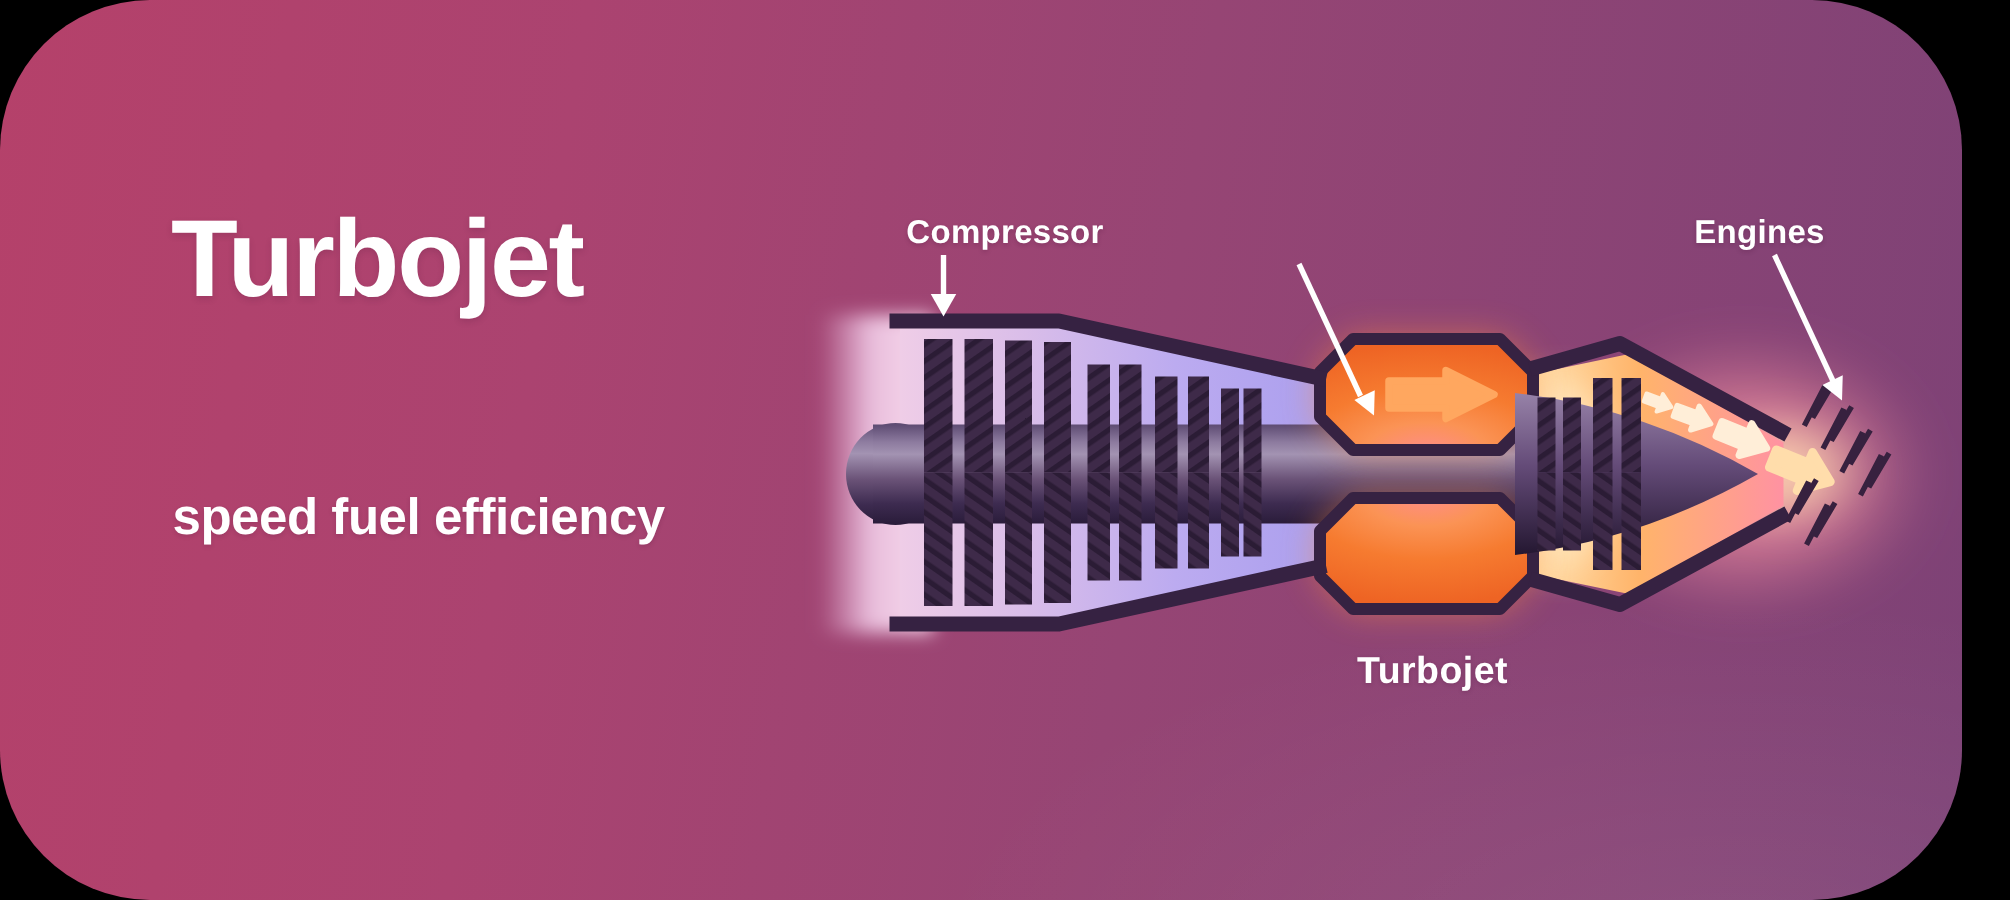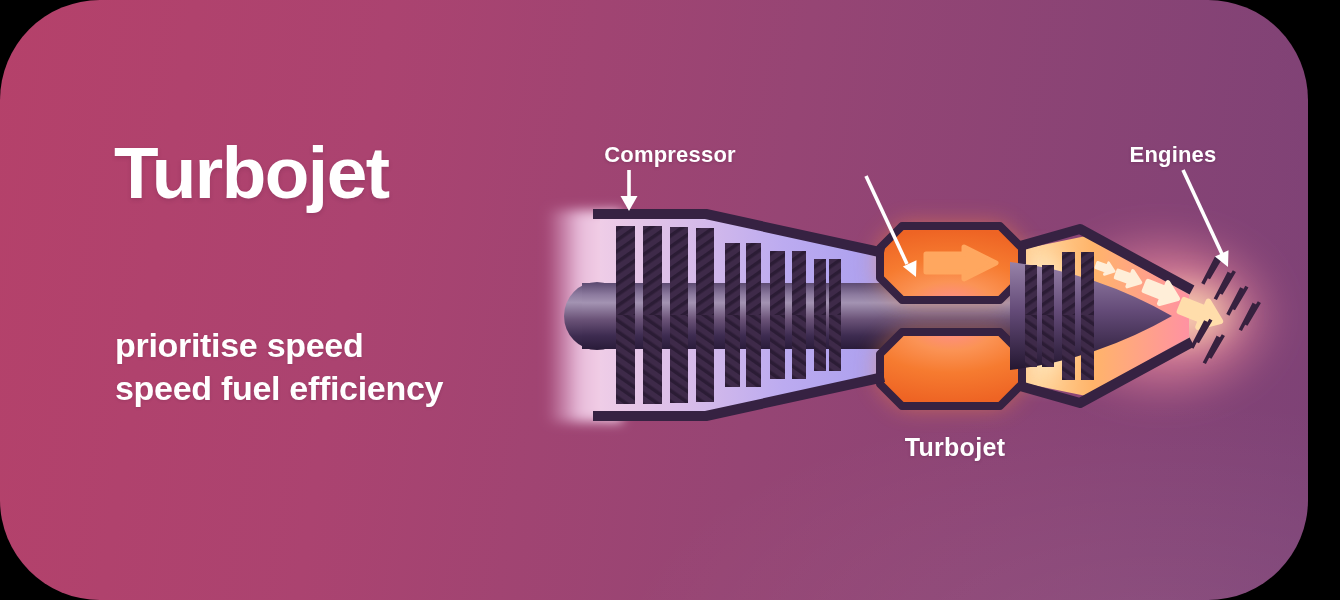--- a/index.html
+++ b/index.html
@@ -222,21 +222,20 @@
     <g>
       <line x1="1183" y1="170" x2="1222" y2="254" stroke="#fff" stroke-width="3.6"></line>
       <polygon points="1228.5,250.2 1214.9,256.6 1228,267" fill="#fff"></polygon>
     </g>
   </svg>
 
   <div class="title">
     <div>Turbojet</div>
   </div>
   <div class="subtitle">
-    <div>prioritise speed</div>
     <div>speed fuel efficiency</div>
   </div>
 
   <div class="part-label label-compressor">Compressor</div>
   <div class="part-label label-exhaust">Engines</div>
   <div class="caption">Turbojet</div>
 
 </div>
 
 </body></html>

